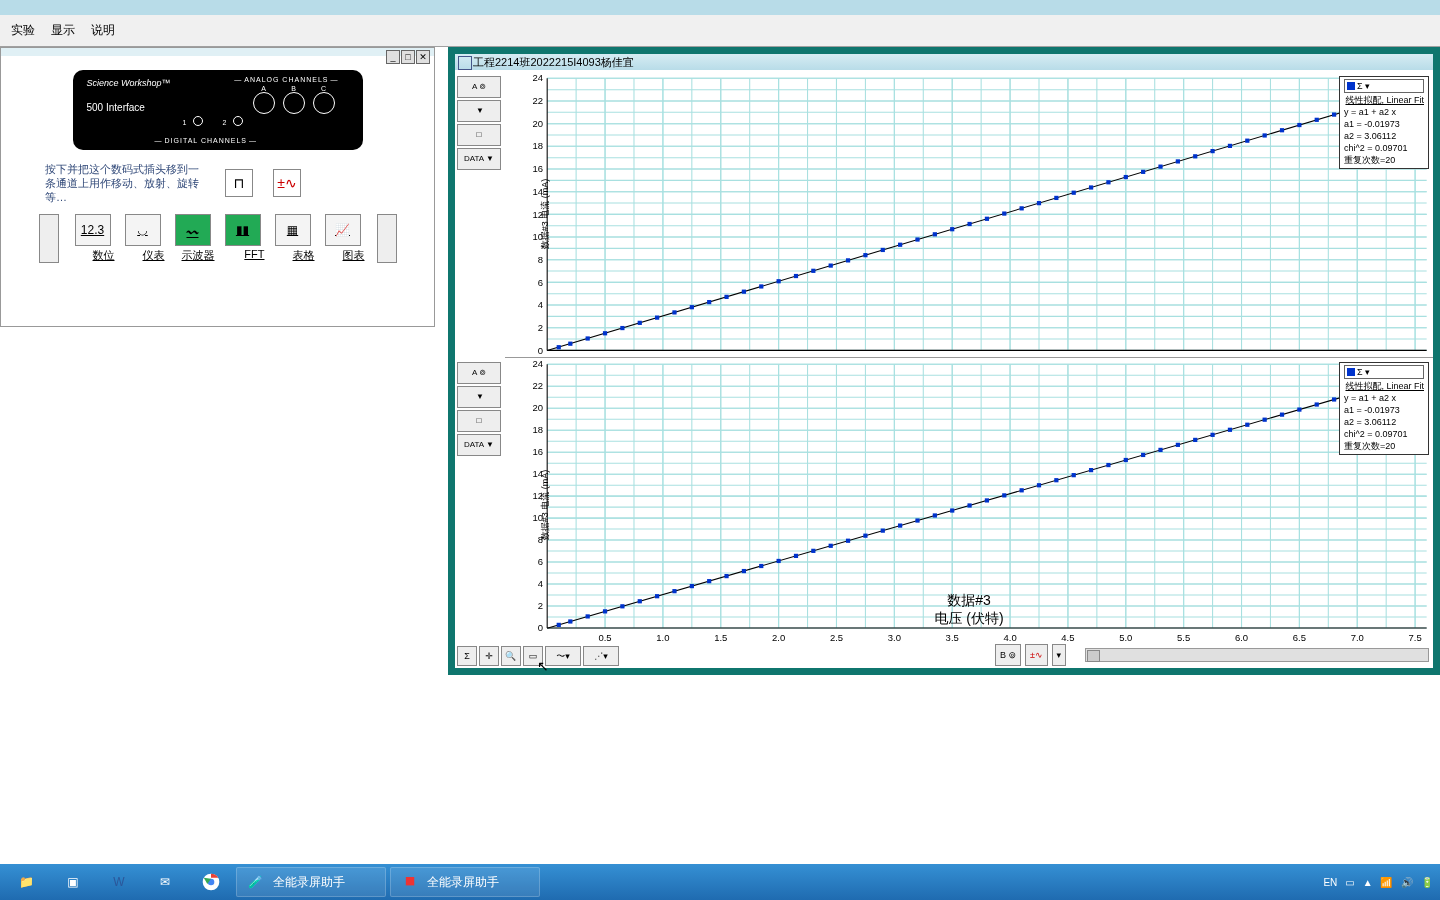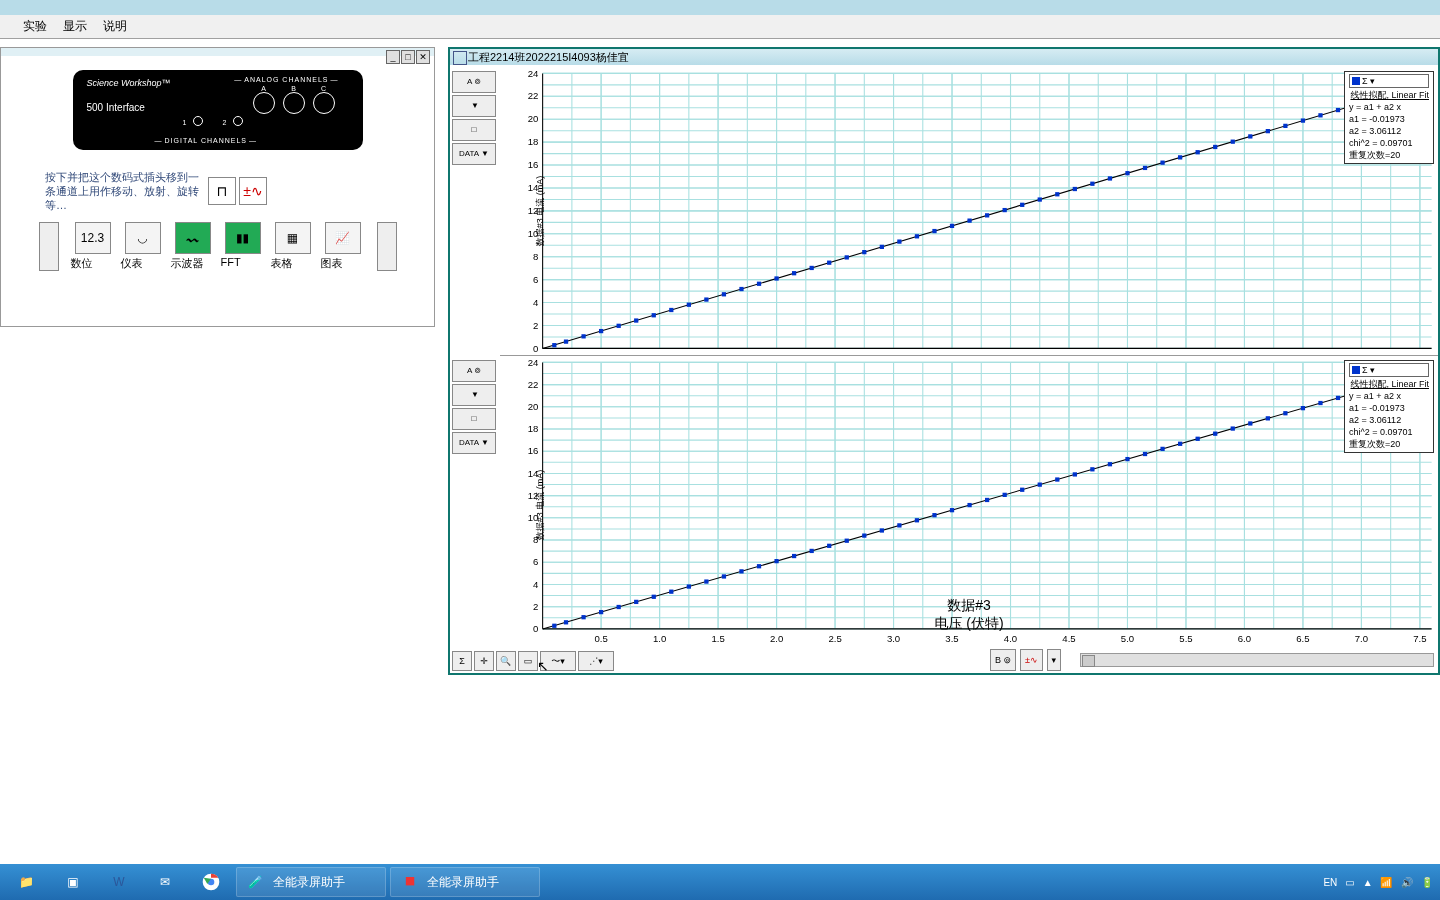--- a/index.html
+++ b/index.html
@@ -1,60 +1,60 @@
 <!DOCTYPE html>
 <html><head>
 <meta charset="utf-8">
 <style>
 * { margin:0; padding:0; box-sizing:border-box; font-family:"Microsoft YaHei","SimSun",sans-serif; }
 body { width:1440px; height:900px; background:#fff; overflow:hidden; font-size:11px; position:relative; }
 
 
 .titlebar { height:15px; background:#b8dce8; }
-.menubar { height:24px; background:#f0f0f0; border-bottom:1px solid #a0a0a0; padding-left:23px; display:flex; align-items:center; gap:16px; }
+.menubar { height:32px; background:#f0f0f0; border-bottom:1px solid #a0a0a0; padding-left:11px; display:flex; align-items:center; gap:16px; }
 .menubar span { font-size:12px; color:#000; cursor:default; }
 
 
 .setup-win { position:absolute; left:0; top:47px; width:435px; height:280px; background:#fff; border:1px solid #999; }
 .setup-title { height:8px; background:#e0f0f5; }
 .winctrl { position:absolute; right:4px; top:2px; display:flex; gap:1px; }
 .winctrl div { width:14px; height:14px; border:1px solid #666; background:#e0e0e0; font-size:9px; text-align:center; line-height:12px; cursor:pointer; }
 
-.interface-box { margin:14px auto 16px; width:290px; height:80px; background:#000; border-radius:10px; position:relative; color:#fff; font-size:8px; }
+.interface-box { margin:14px auto 8px; width:290px; height:80px; background:#000; border-radius:10px; position:relative; color:#fff; font-size:8px; }
 .interface-box .brand { position:absolute; left:14px; top:8px; font-style:italic; font-size:9px; }
 .interface-box .model { position:absolute; left:14px; top:32px; font-size:10px; }
 .interface-box .digital-lbl,.interface-box .analog-lbl { font-size:7px; letter-spacing:1px; position:absolute; }
 .interface-box .digital-lbl { left:80px; bottom:6px; }
 .interface-box .analog-lbl { right:22px; top:6px; }
 .interface-box .digital-lbl:before,.interface-box .digital-lbl:after,.interface-box .analog-lbl:before,.interface-box .analog-lbl:after{content:"—";margin:0 2px;}
 .port { width:22px; height:22px; border:1px solid #fff; border-radius:50%; position:absolute; }
 .port.a{right:88px; top:22px;} .port.b{right:58px; top:22px;} .port.c{right:28px; top:22px;}
 .port-lbl{position:absolute; font-size:7px; top:-8px; width:100%; text-align:center;}
 .dch{position:absolute; width:10px; height:10px; border-radius:50%; border:1px solid #fff; bottom:24px;}
 .dch.d1{left:120px;} .dch.d2{left:160px;}
 .dlbl{position:absolute; font-size:7px; bottom:24px;}
 .dlbl.l1{left:110px;} .dlbl.l2{left:150px;}
 
-.drag-row{display:flex; align-items:center; gap:3px; padding:4px 44px; }
+.drag-row{display:flex; align-items:center; gap:20px; padding:4px 44px; }
 .drag-row .txt{ font-size:11px; color:#304878; width:160px; line-height:14px;}
 .drag-ic{width:28px;height:28px;border:1px solid #888;background:#fff;display:flex;align-items:center;justify-content:center;font-size:14px;}
 
 .display-row{display:flex; gap:6px; justify-content:center; margin-top:6px;}
-.disp-btn{width:44px; text-align:left; font-size:11px; color:#000;}
+.disp-btn{width:44px; text-align:right; font-size:11px; color:#000;text-decoration:underline;}
 .disp-btn .ic{width:36px;height:32px;border:1px solid #888;background:#f4f4f4;margin:0 auto 2px;display:flex;align-items:center;justify-content:center;font-size:12px;}
 .hint{text-align:center;font-size:11px;color:#304878;margin-top:4px;line-height:13px;}
 
 
 .ltb{position:absolute; left:0; top:58px; width:28px;}
 .ltb div{width:24px;height:20px;border:1px solid #888;margin:2px;background:#eee;font-size:7px;text-align:center;line-height:18px;}
 .ltb .c{height:10px;border:none;}
 .c.r{background:#c00;} .c.g{background:#0a0;} .c.b{background:#00c;}
 
 
-.graph-win{position:absolute; left:448px; top:47px; right:0; height:628px; background:#fff; border:2px solid #0f766e;}
+.graph-win{position:absolute; left:448px; top:47px; right:0; height:628px; background:#fff; border:7px solid #0f766e;}
 .graph-title{height:16px; background:linear-gradient(#d6ecf3,#b8dce8); padding-left:18px; font-size:11px; line-height:16px; position:relative;}
 .graph-title:before{content:"";position:absolute;left:3px;top:2px;width:12px;height:12px;border:1px solid #458;}
 
 .plots{position:absolute; left:50px; top:18px; right:0; bottom:58px; display:flex; flex-direction:column;}
 .plot{flex:1; position:relative; border-bottom:1px solid #999;}
 .plot:last-child{border-bottom:none;}
 .side-tools{position:absolute; left:-48px; top:4px; width:44px;}
 .side-tools div{border:1px solid #888; background:#eee; margin-bottom:2px; height:22px; font-size:8px; text-align:center; line-height:20px;}
 .side-tools .dd:after{content:"▼"; font-size:8px; margin-left:2px;}
 

